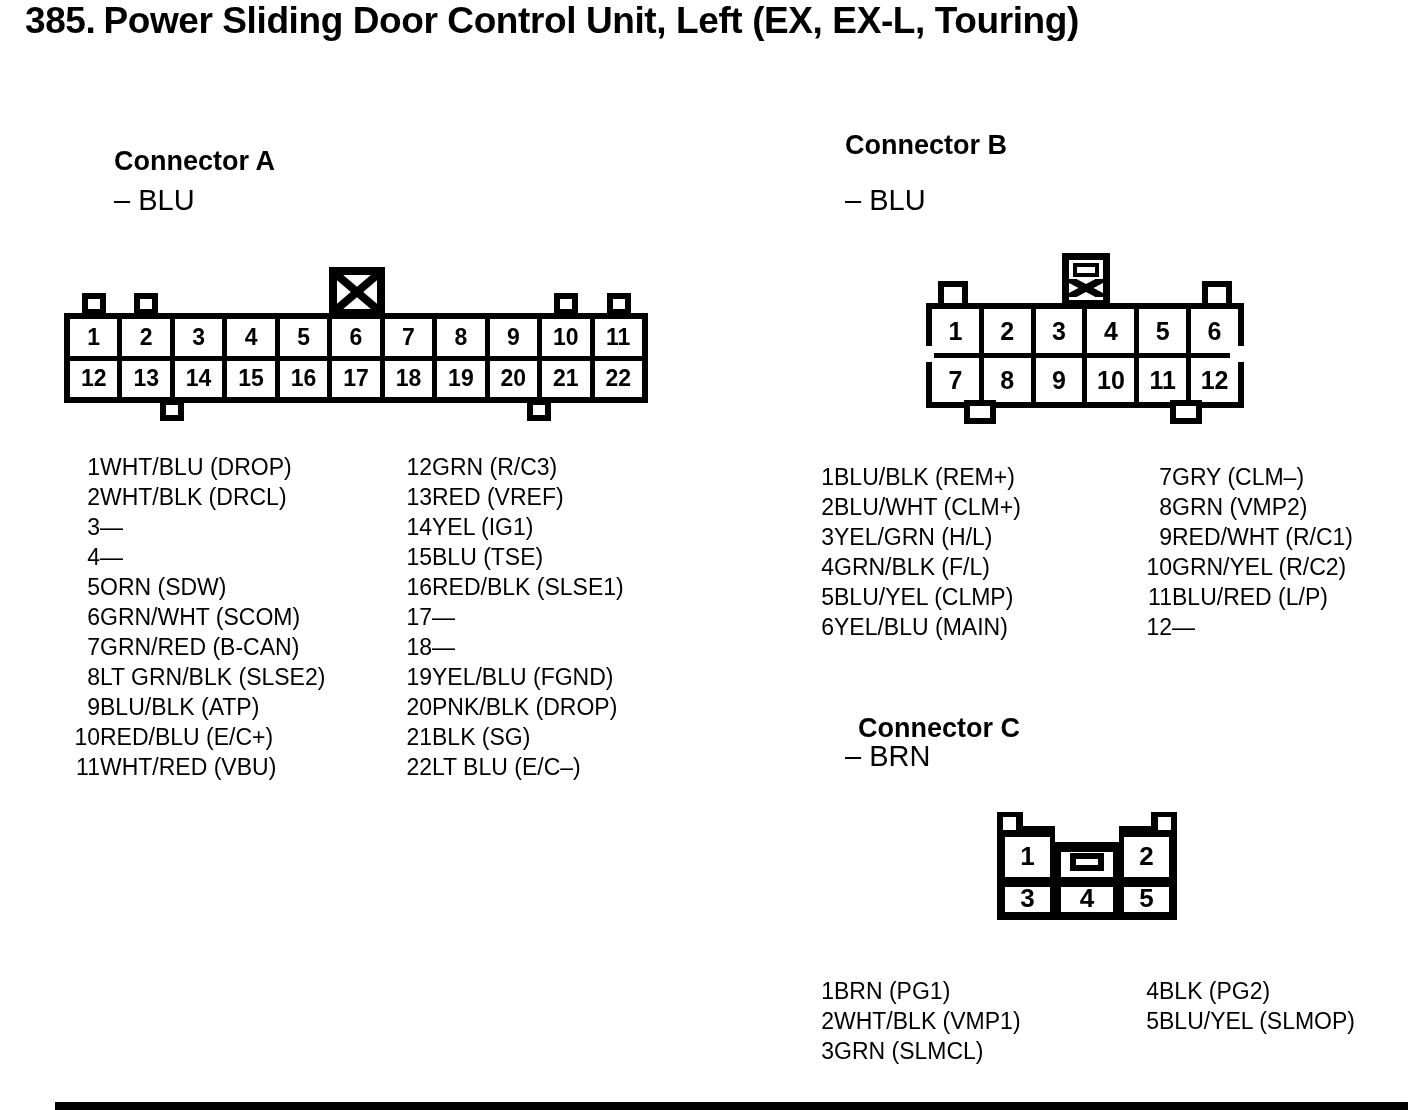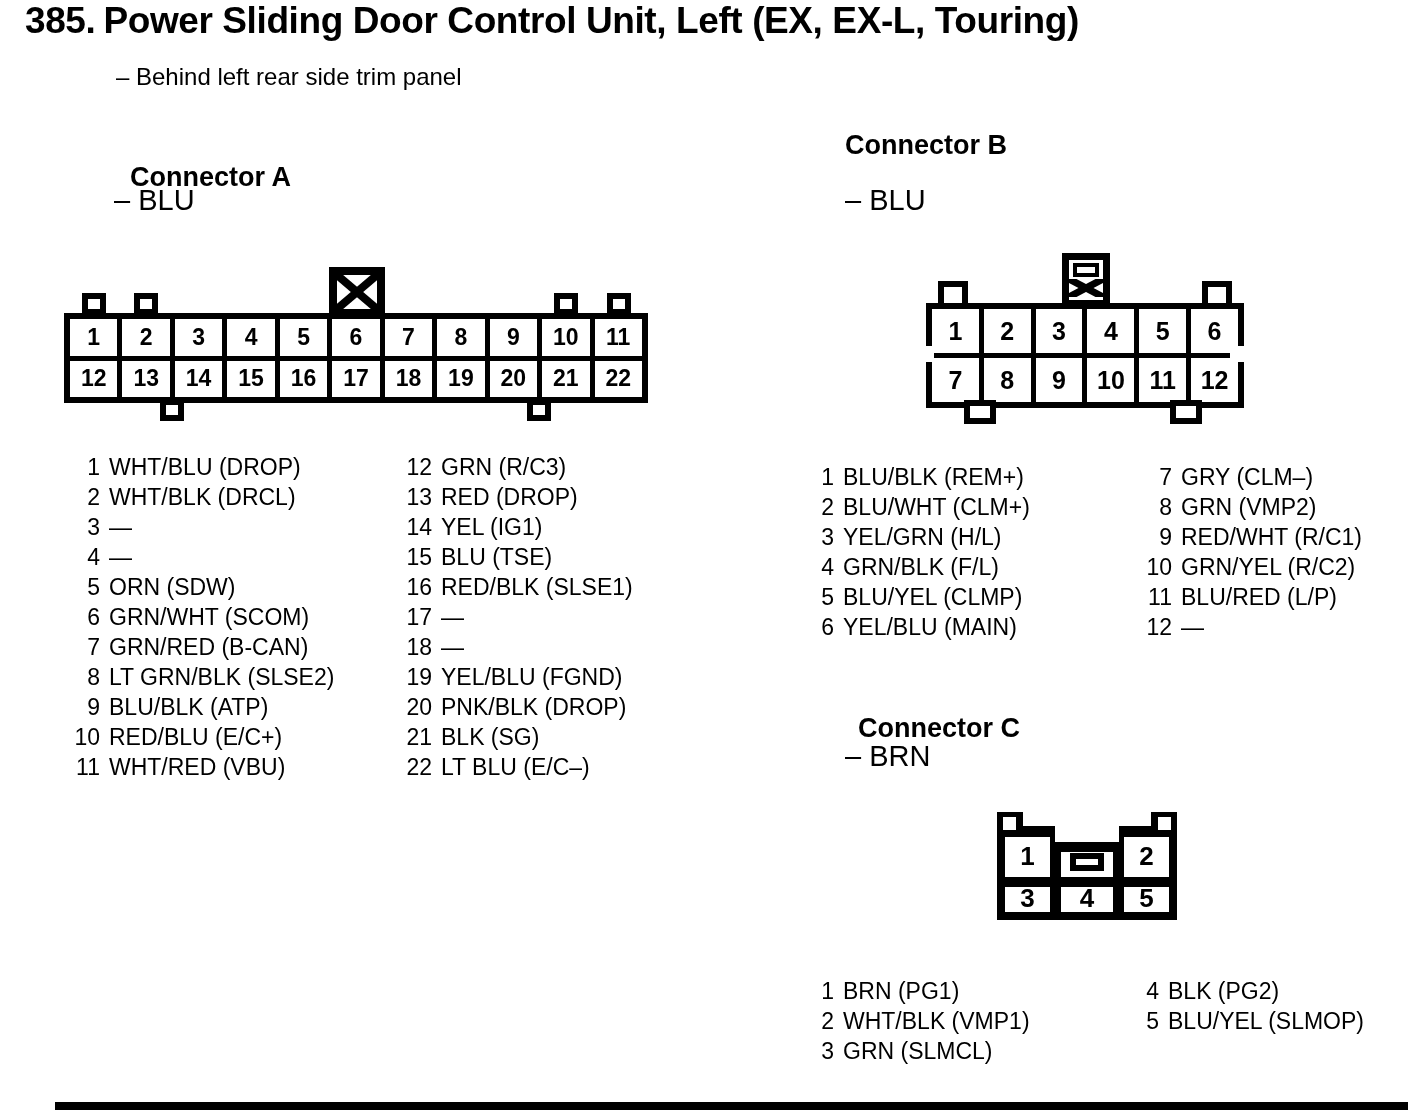--- a/index.html
+++ b/index.html
@@ -27,39 +27,38 @@
   .notch{position:absolute;background:#fff;}
   
   .key-box{position:absolute;background:#fff;border:8px solid #000;}
   .key-box svg{display:block;}
   #connB-key{border-width:7px;}
   .key-bar{margin:3px auto 0;width:18px;height:6px;border:4px solid #000;background:#fff;}
   
   .pin-list{position:absolute;font-size:23px;}
   .pin-row{display:flex;height:30px;align-items:center;}
   .pin-num{flex:none;text-align:right;width:var(--numw,26px);}
-  .pin-label{margin-left:9px;white-space:pre;}
+  .pin-label{white-space:pre;}
   
   .bottom-bar{position:absolute;left:55px;top:1102px;width:1353px;height:8px;background:#000;}
   svg text{font-family:"Liberation Sans",sans-serif;font-weight:bold;}
 </style>
 </head>
 <body>
 
 <div>
 
   <header class="title-row">
     <span>385.</span>
     <span>Power Sliding Door Control Unit, Left (EX, EX-L, Touring)</span>
   </header>
   <div class="notes">
-    <div>– Behind left rear side trim panel</div>
   </div>
 
-  <h2 class="conn-heading" style="left:114px;top:146px;margin:16px">Connector A</h2>
+  <h2 class="conn-heading" style="left:114px;top:146px;margin:0">Connector A</h2>
   <div class="conn-color" style="left:114px;top:184px">– BLU</div>
 
   <div>
 
     <div class="tab" style="left:82px;top:293px;width:12px;height:10px"></div>
     <div class="tab" style="left:134px;top:293px;width:12px;height:10px"></div>
     <div class="tab" style="left:554px;top:293px;width:12px;height:10px"></div>
     <div class="tab" style="left:607px;top:293px;width:12px;height:10px"></div>
 
     <div class="key-box" style="left:329px;top:267px;width:40px;height:34px">
@@ -146,21 +145,21 @@
         <span class="pin-label">WHT/RED (VBU)</span>
       </div>
     </div>
   <div class="pin-list" style="left:404px;top:452px;--numw:28px">
       <div class="pin-row">
         <span class="pin-num">12</span>
         <span class="pin-label">GRN (R/C3)</span>
       </div>
       <div class="pin-row">
         <span class="pin-num">13</span>
-        <span class="pin-label">RED (DROP)</span>
+        <span class="pin-label">RED (VREF)</span>
       </div>
       <div class="pin-row">
         <span class="pin-num">14</span>
         <span class="pin-label">YEL (IG1)</span>
       </div>
       <div class="pin-row">
         <span class="pin-num">15</span>
         <span class="pin-label">BLU (TSE)</span>
       </div>
       <div class="pin-row">

